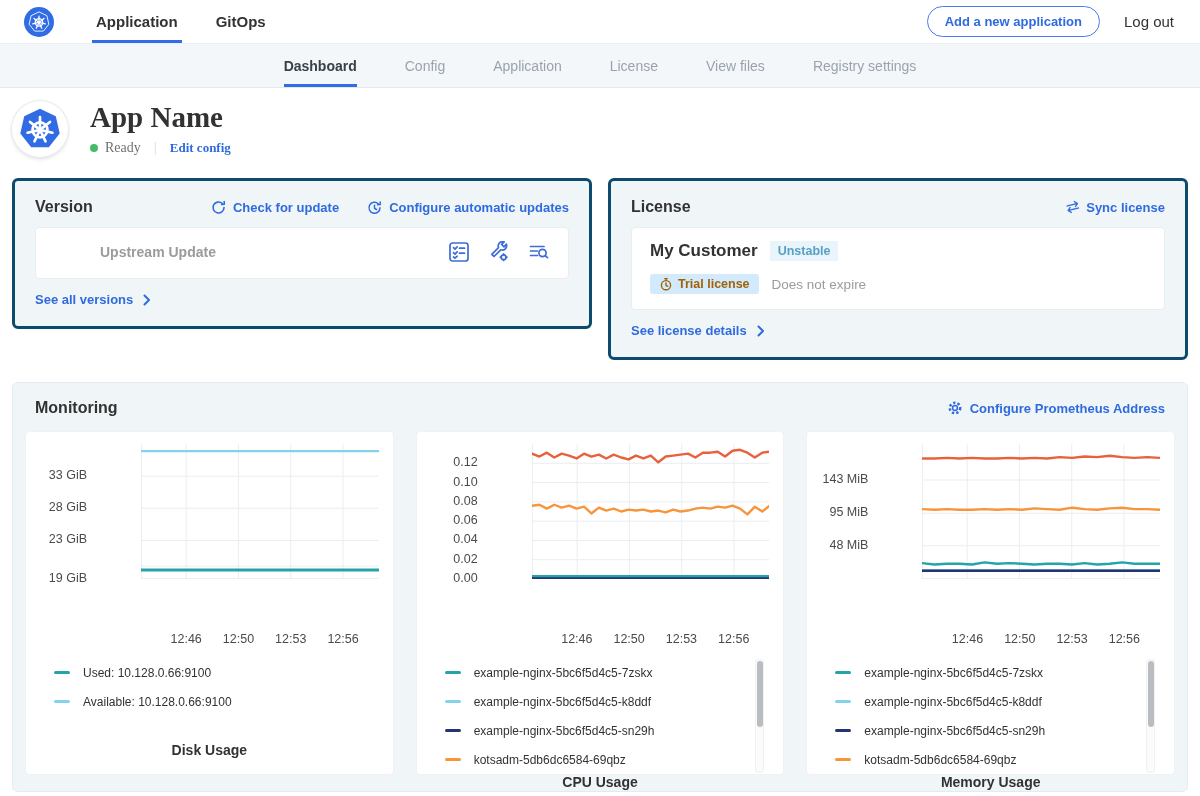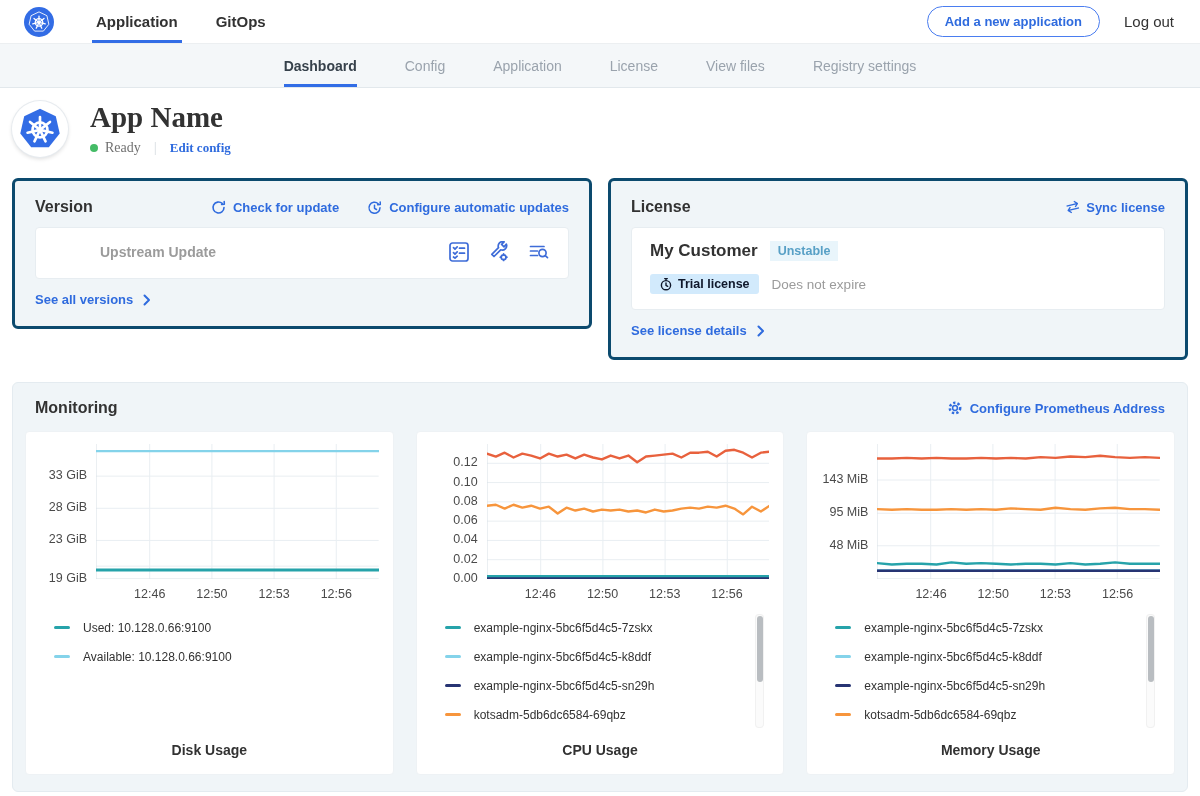--- a/index.html
+++ b/index.html
@@ -51,30 +51,30 @@
   .deploy-badge { display:inline-block; margin-top:8px; background:#44c18a; color:#fff; font-size:12.5px; font-weight:bold; padding:3px 9px; border-radius:3px; }
   .deployed-at { margin-top:8px; font-size:13px; color:#9b9b9b; }
   .v-source { color:#9b9b9b; font-weight:bold; font-size:14px; margin-left:46px; }
   .v-icons { margin-left:auto; display:flex; gap:18px; color:#3e6cd8; align-items:center; }
   .v-icon-btn { cursor:pointer; display:flex; }
   .see-link { margin-top:13px; display:inline-flex; align-items:center; gap:10px; }
   .cust-row { display:flex; align-items:center; gap:12px; }
   .cust-name { font-size:17px; font-weight:bold; }
   .chan-badge { background:#e9f5fb; color:#58a0c6; font-size:12.5px; font-weight:bold; padding:3px 8px; border-radius:0; }
   .lic-row2 { margin-top:13px; display:flex; align-items:center; gap:13px; }
-  .trial-badge { background:#d2eafc; color:#0f172a; font-size:12.5px; font-weight:bold; padding:3px 9px; border-radius:3px; display:inline-flex; align-items:center; gap:5px; }
+  .trial-badge { background:#d2eafc; color:#a16207; font-size:12.5px; font-weight:bold; padding:3px 9px; border-radius:3px; display:inline-flex; align-items:center; gap:5px; }
   .expiry { color:#9b9b9b; font-size:13.5px; }
   .sync-glyph { font-size:16px; line-height:1; display:inline-block; transform:rotate(-14deg); font-weight:normal; }
 
   
   .monitoring { margin:22px 12px 0; background:#f0f5f8; border:1px solid #e4ebf0; border-radius:6px; padding:16px 12px 16px; }
   .mon-head { display:flex; align-items:center; padding:0 10px 14px; }
   .charts-row { display:flex; gap:22px; }
   .chart-card { background:#fff; border:1px solid #eef2f5; border-radius:4px; flex:1; padding:12px 14px 10px; display:flex; flex-direction:column; height:344px; position:relative; }
-  .chart-grid { display:grid; grid-template-columns:56px 1fr; }
+  .chart-grid { display:grid; grid-template-columns:56px 1fr;gap:45px; }
   .ylabs { position:relative; }
   .ylab { position:absolute; right:9px; font-size:12.5px; color:#4a4a4a; white-space:nowrap; }
   .plot { position:relative; height:135px; }
   svg.chart { position:absolute; left:0; top:0; width:100%; height:100%; display:block; }
   .xlabs { grid-column:2; position:relative; height:26px; }
   .xlab { position:absolute; top:8px; transform:translateX(-50%); font-size:12.5px; color:#4a4a4a; }
   .legend { margin-top:8px; padding-left:14px; padding-right:30px; position:relative; }
   .legend-row { display:flex; align-items:center; gap:13px; height:29px; }
   .dash { width:16px; height:3px; border-radius:2px; flex:0 0 auto; }
   .legend-label { font-size:12px; color:#323232; }

